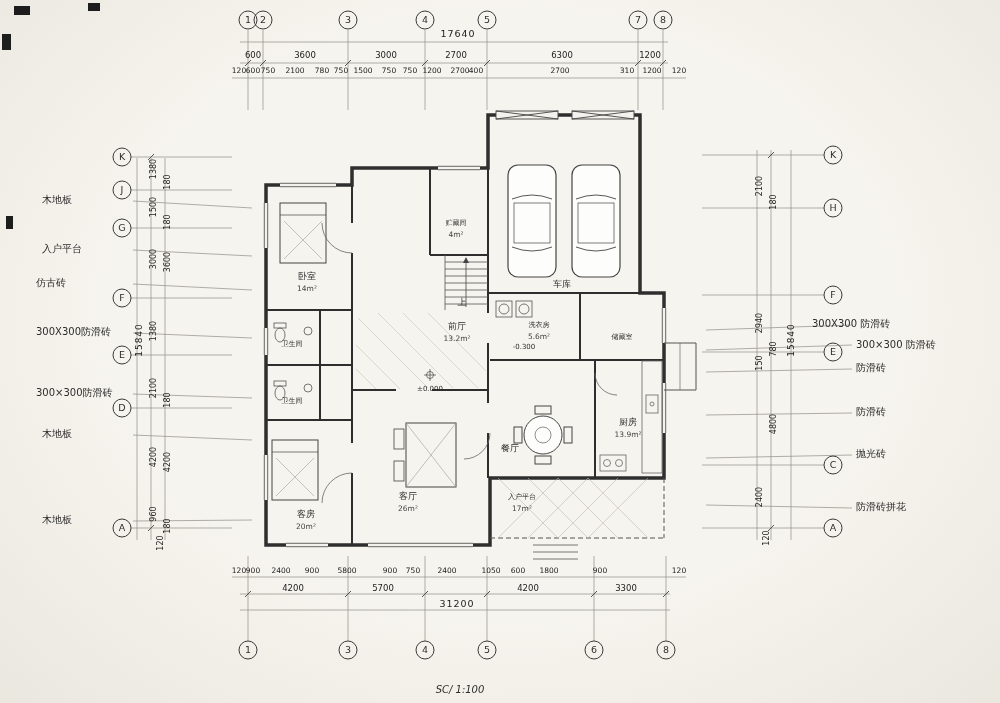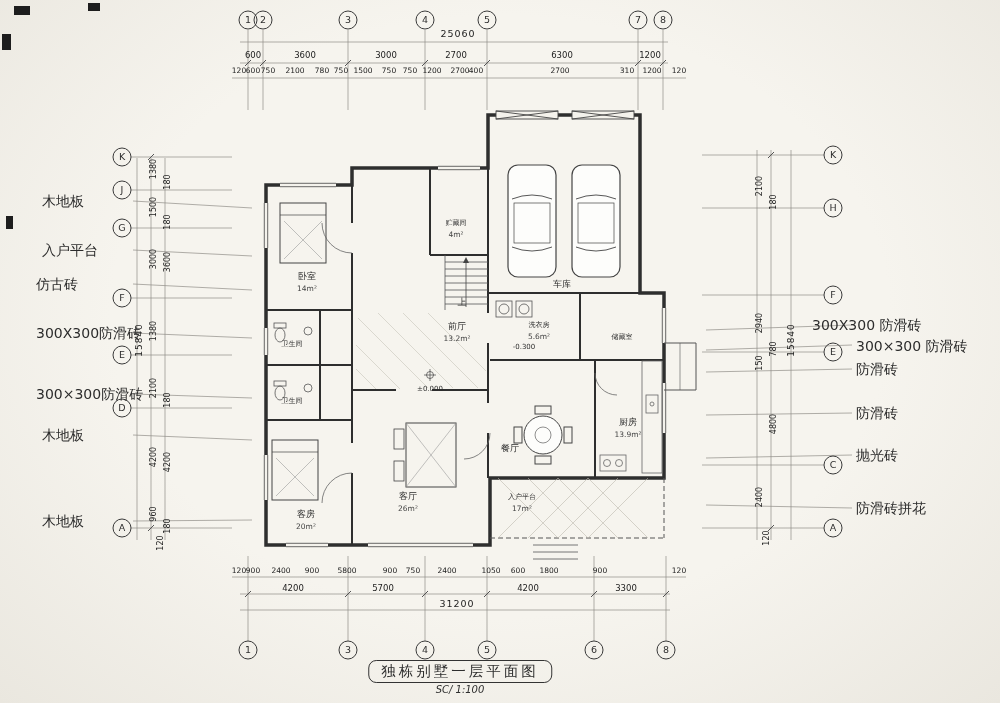--- a/index.html
+++ b/index.html
@@ -11,21 +11,21 @@
   .bg{left:0;top:0;width:1000px;height:703px;z-index:1;}
   .plan{z-index:2;}
   .bub{position:absolute;width:17px;height:17px;border:1.2px solid #3a3a3a;border-radius:50%;
     text-align:center;line-height:15px;font-size:9.5px;transform:translate(-50%,-50%);
     z-index:4;background:transparent;}
   .hdim{position:absolute;transform:translateX(-50%);font-size:7.5px;color:#222;z-index:4;white-space:nowrap;}
   .hdim.major{font-size:8.5px;}
   .hdim.total{font-size:9.5px;letter-spacing:1px;}
   .vdim{position:absolute;transform:translate(-50%,-50%) rotate(-90deg);font-size:8px;color:#222;z-index:4;white-space:nowrap;}
   .vdim.total{font-size:9px;letter-spacing:1px;}
-  .anno{position:absolute;font-size:14px;color:#2c2c2c;z-index:4;white-space:nowrap;}
+  .anno{position:absolute;font-size:10px;color:#2c2c2c;z-index:4;white-space:nowrap;}
   .mark{position:absolute;background:#1d1d1d;z-index:5;}
   .title-box{position:absolute;left:460px;top:660px;transform:translateX(-50%);
     font-size:14.5px;letter-spacing:3px;border:1.6px solid #333;border-radius:8px;
     padding:1px 12px;z-index:5;}
   .scale-note{position:absolute;left:460px;top:684px;transform:translateX(-50%);
     font-size:10px;font-style:italic;z-index:5;}
   text{font-family:"DejaVu Sans",sans-serif;fill:#2c2c2c;}
   .rm{font-size:9px;text-anchor:middle;}
   .rm-a{font-size:7.5px;text-anchor:middle;fill:#444;}
   .rm-s{font-size:7px;text-anchor:middle;}
@@ -348,21 +348,21 @@
   <div class="bub" style="left:122px;top:408px">D</div>
   <div class="bub" style="left:122px;top:528px">A</div>
 
   <div class="bub" style="left:833px;top:155px">K</div>
   <div class="bub" style="left:833px;top:208px">H</div>
   <div class="bub" style="left:833px;top:295px">F</div>
   <div class="bub" style="left:833px;top:352px">E</div>
   <div class="bub" style="left:833px;top:465px">C</div>
   <div class="bub" style="left:833px;top:528px">A</div>
 
-  <span class="hdim total" style="left:458px;top:28px">25060</span>
+  <span class="hdim total" style="left:458px;top:28px">17640</span>
   <span class="hdim major" style="left:253px;top:50px">600</span>
   <span class="hdim major" style="left:305px;top:50px">3600</span>
   <span class="hdim major" style="left:386px;top:50px">3000</span>
   <span class="hdim major" style="left:456px;top:50px">2700</span>
   <span class="hdim major" style="left:562px;top:50px">6300</span>
   <span class="hdim major" style="left:650px;top:50px">1200</span>
   <span class="hdim" style="left:239px;top:66px">120</span>
   <span class="hdim" style="left:253px;top:66px">600</span>
   <span class="hdim" style="left:268px;top:66px">750</span>
   <span class="hdim" style="left:295px;top:66px">2100</span>
@@ -432,21 +432,20 @@
   <span class="anno" style="left:42px;top:427px">木地板</span>
   <span class="anno" style="left:42px;top:513px">木地板</span>
 
   <span class="anno" style="left:812px;top:317px">300X300 防滑砖</span>
   <span class="anno" style="left:856px;top:338px">300×300 防滑砖</span>
   <span class="anno" style="left:856px;top:361px">防滑砖</span>
   <span class="anno" style="left:856px;top:405px">防滑砖</span>
   <span class="anno" style="left:856px;top:447px">抛光砖</span>
   <span class="anno" style="left:856px;top:500px">防滑砖拼花</span>
 
-  <div class="title-box">独栋别墅一层平面图</div>
   <div class="scale-note">SC/ 1:100</div>
 
   <div class="mark" style="left:14px;top:6px;width:16px;height:9px"></div>
   <div class="mark" style="left:88px;top:3px;width:12px;height:8px"></div>
   <div class="mark" style="left:2px;top:34px;width:9px;height:16px"></div>
   <div class="mark" style="left:6px;top:216px;width:7px;height:13px"></div>
 
 </div>
 
 </body></html>

